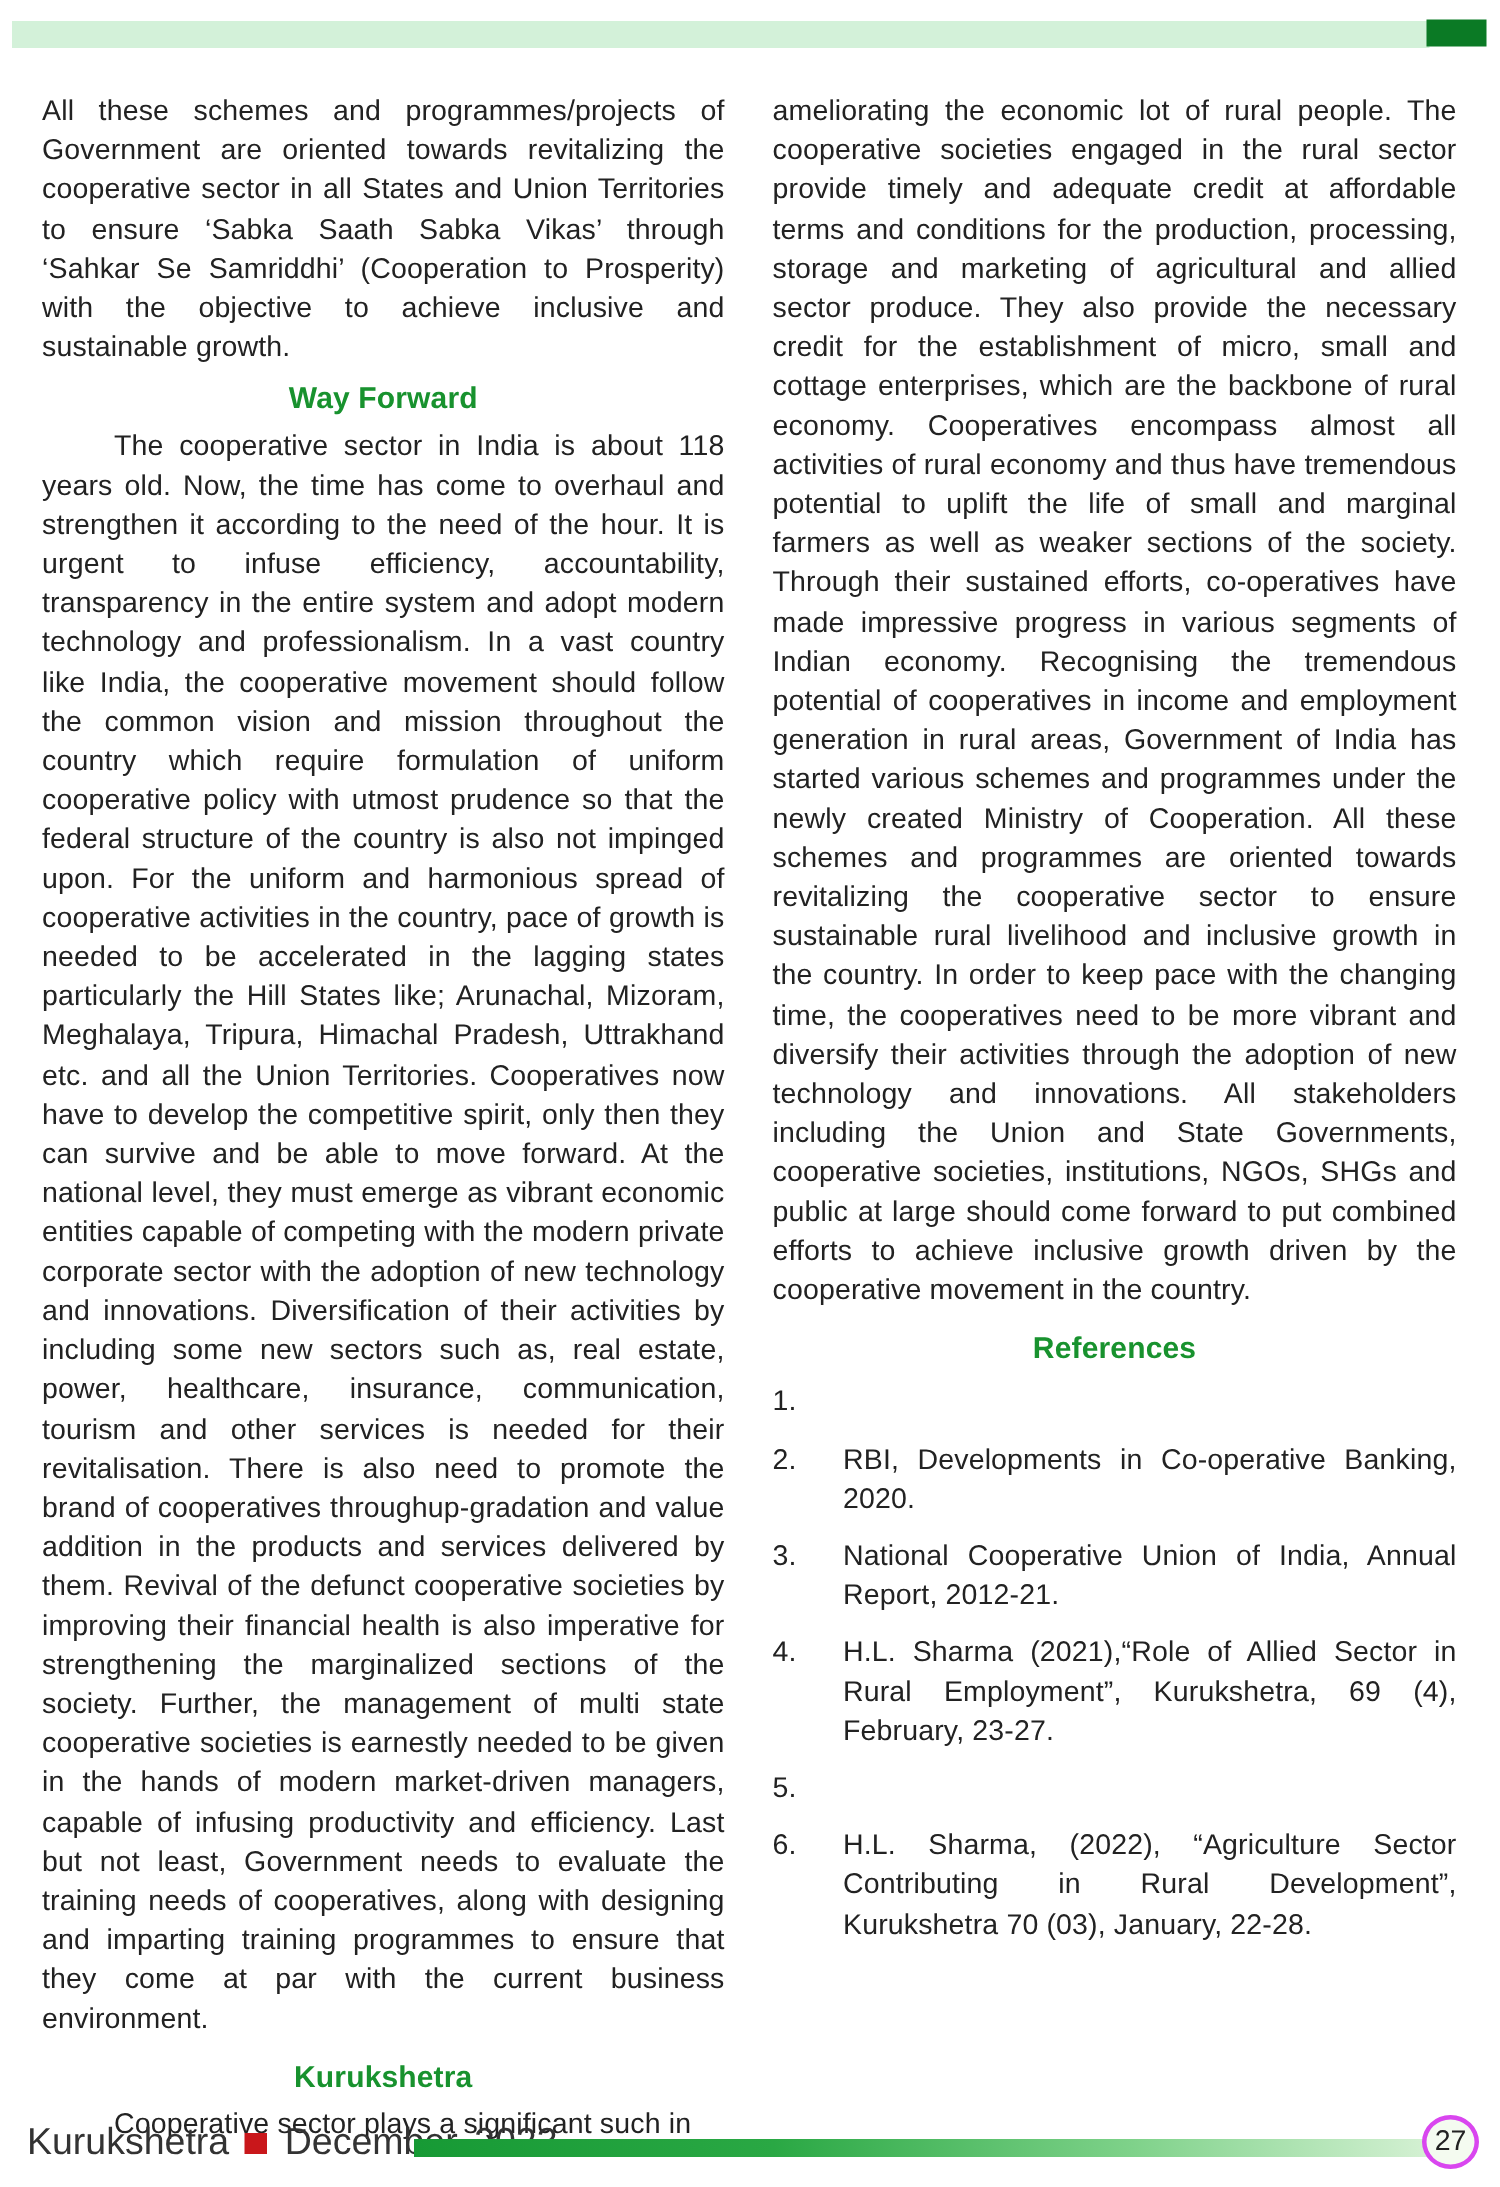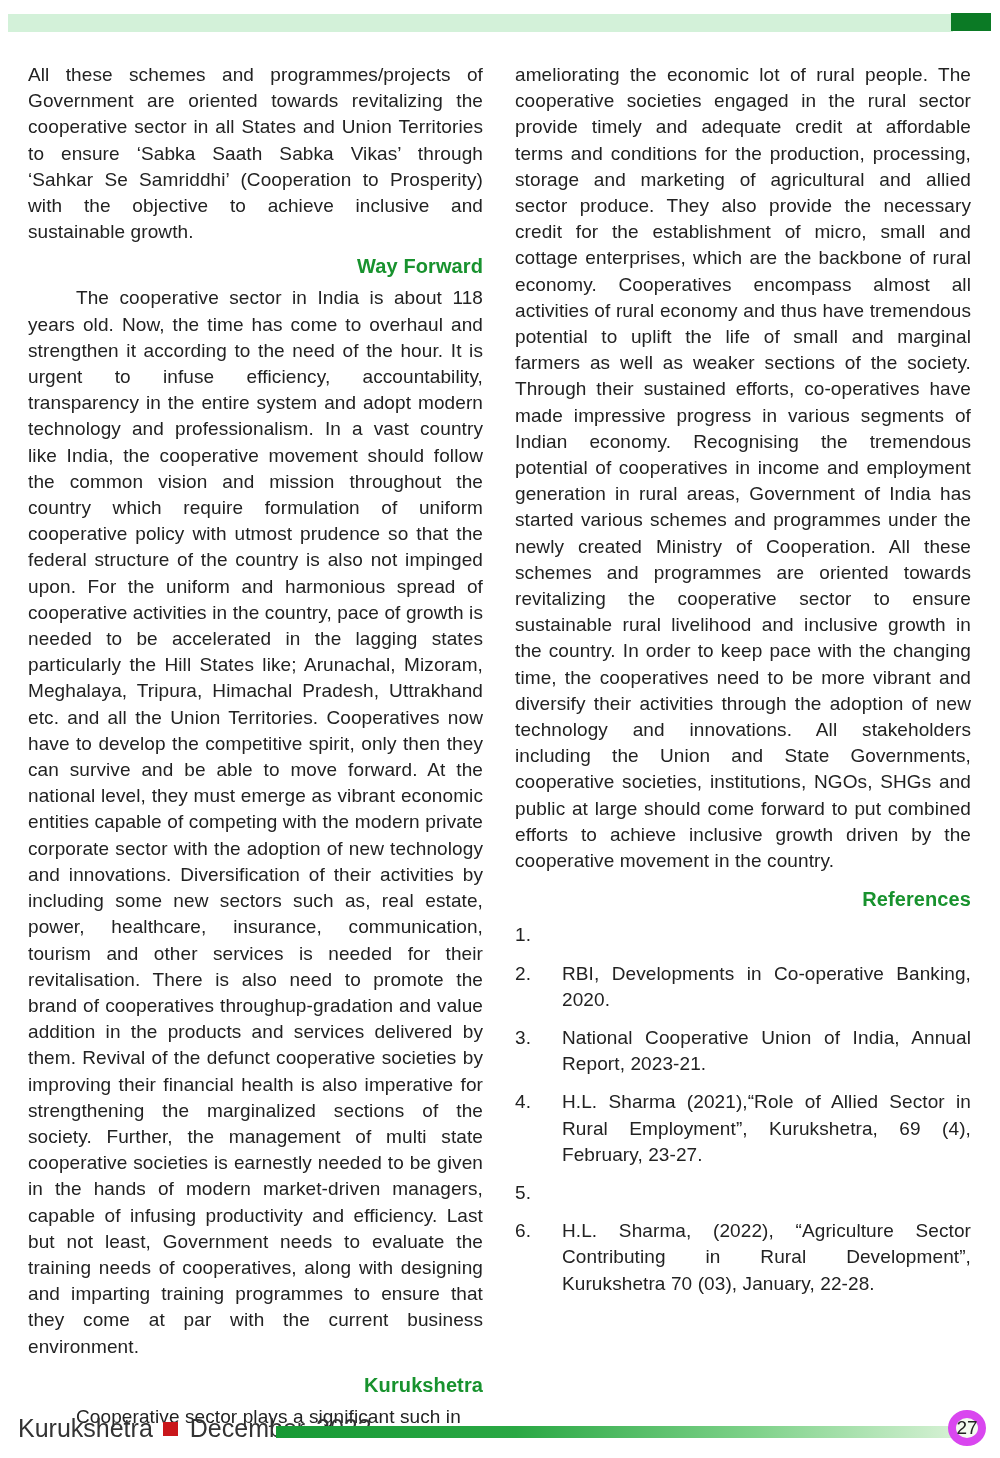--- a/index.html
+++ b/index.html
@@ -19,21 +19,21 @@
   .col {
     position: absolute; top: 62px; font-size: 19px; line-height: 26.2px;
     text-align: justify; letter-spacing: 0.1px;
   }
   .col-left { left: 28px; width: 455px; }
   .col-right { left: 515px; width: 456px; }
   .col p { margin: 0; }
   .indent { text-indent: 48px; }
   .heading {
     color: #18922e; font-weight: bold; font-size: 20px;
-    margin: 8px 0 6px 0; line-height: 26px; text-align: right;
+    margin: 8px 0 6px 0; line-height: 26px; text-align: center;
   }
   .refs { list-style: none; margin: 0; padding: 0; }
   .refs li {
     display: flex; margin-bottom: 12px;
   }
   .refs .num { width: 47px; flex-shrink: 0; text-align: left; }
   .refs .txt { flex: 1; text-align: justify; }
   .footer {
     position: absolute; left: 0; top: 1408px; width: 1000px; height: 40px;
   }
@@ -44,21 +44,21 @@
   .red-square {
     display: inline-block; width: 15px; height: 14px; background: #c9171b;
     margin: 0 12px 0 10px;
   }
   .green-bar {
     position: absolute; left: 276px; top: 18px; width: 685px; height: 12px;
     background: linear-gradient(to right, #179a35 0%, #2aa844 35%, #7fd28a 70%, #d8f2d6 100%);
   }
   .page-badge {
     position: absolute; left: 948px; top: 2px; width: 38px; height: 36px;
-    border-radius: 50%; background: #f4fbf0; border: 8px solid #d946ef;
+    border-radius: 50%; background: #f4fbf0; border: 3px solid #d946ef;
     box-sizing: border-box; display: flex; align-items: center; justify-content: center;
     font-size: 19px; color: #222;
   }
 </style>
 </head>
 <body>
 
 <div class="top-band"></div>
 <div class="top-block"></div>
 
@@ -76,21 +76,21 @@
   <ol class="refs">
     <li>
         <span class="num">1.</span>
       </li>
     <li>
         <span class="num">2.</span>
         <span class="txt">RBI, Developments in Co-operative Banking, 2020.</span>
       </li>
     <li>
         <span class="num">3.</span>
-        <span class="txt">National Cooperative Union of India, Annual Report, 2023-21.</span>
+        <span class="txt">National Cooperative Union of India, Annual Report, 2012-21.</span>
       </li>
     <li>
         <span class="num">4.</span>
         <span class="txt">H.L. Sharma (2021),“Role of Allied Sector in Rural Employment”, Kurukshetra, 69 (4), February, 23-27.</span>
       </li>
     <li>
         <span class="num">5.</span>
       </li>
     <li>
         <span class="num">6.</span>

